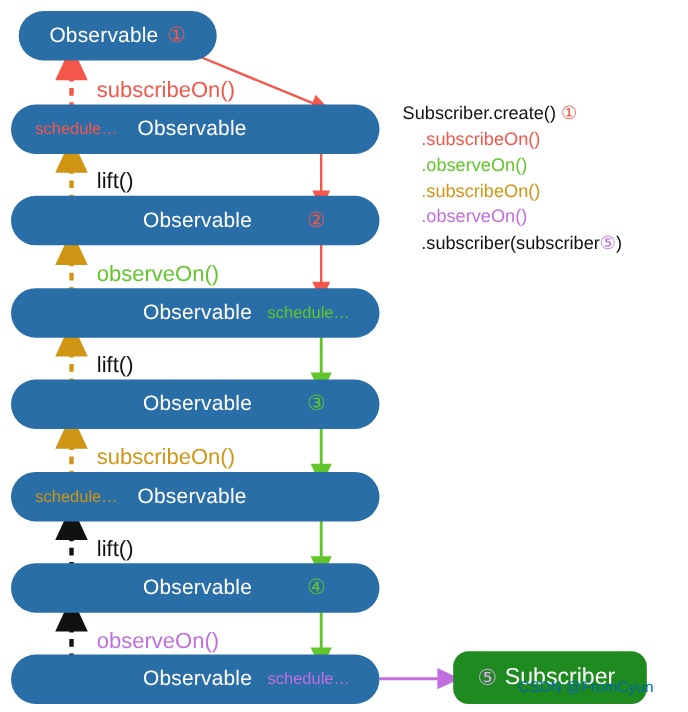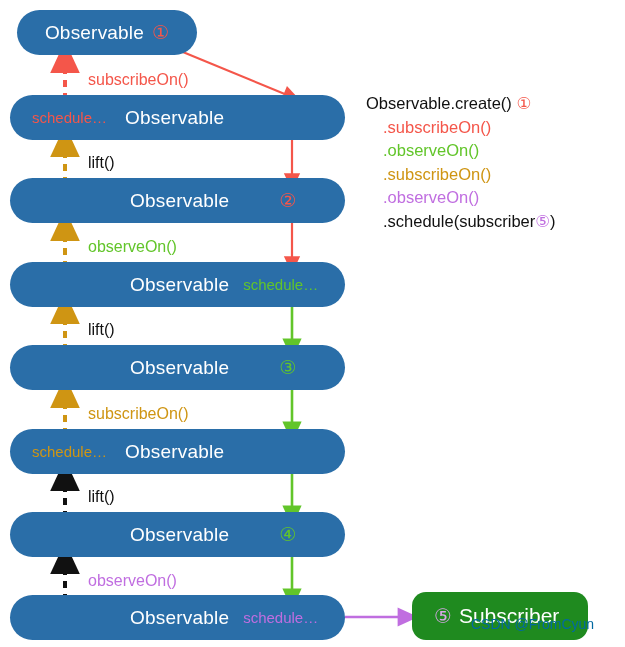--- a/index.html
+++ b/index.html
@@ -18,21 +18,21 @@
   .node.obs{background:#2a6ea8;}
   .node.subscriber{background:#1f8a1f;border-radius:14px;}
 
   .obs-label{
     font-size:19px;color:#ffffff;white-space:nowrap;letter-spacing:.2px;
   }
   .circ-num{font-size:19px;white-space:nowrap;}
   .sched{font-size:15px;white-space:nowrap;}
 
   .edge-label{
-    position:absolute;font-size:16px;white-space:nowrap;
+    position:absolute;font-size:20px;white-space:nowrap;
   }
 
   .sub-label{font-size:21px;color:#ffffff;white-space:nowrap;}
   .sub-num{font-size:20px;color:#d9a6e8;margin-right:7px;}
 
   #code{
     position:absolute;left:366px;top:92px;width:252px;
     font-size:16.5px;line-height:23.5px;color:#111111;white-space:nowrap;
   }
   #code .ln{display:block;}
@@ -136,23 +136,23 @@
 
   <div class="edge-label" style="left:88px;top:71px;color:#f4564a;">subscribeOn()</div>
   <div class="edge-label" style="left:88px;top:154px;color:#111111;">lift()</div>
   <div class="edge-label" style="left:88px;top:238px;color:#62c52a;">observeOn()</div>
   <div class="edge-label" style="left:88px;top:321px;color:#111111;">lift()</div>
   <div class="edge-label" style="left:88px;top:405px;color:#cf9513;">subscribeOn()</div>
   <div class="edge-label" style="left:88px;top:488px;color:#111111;">lift()</div>
   <div class="edge-label" style="left:88px;top:572px;color:#c06ee0;">observeOn()</div>
 
   <div id="code">
-      <span class="ln"><span style="color: rgb(17, 17, 17);">Observable.create() </span><span style="color: rgb(244, 86, 74);">①</span></span>
+      <span class="ln"><span style="color: rgb(17, 17, 17);">Subscriber.create() </span><span style="color: rgb(244, 86, 74);">①</span></span>
       <span class="ln ind"><span style="color: rgb(244, 86, 74);">.subscribeOn()</span></span>
       <span class="ln ind"><span style="color: rgb(98, 197, 42);">.observeOn()</span></span>
       <span class="ln ind"><span style="color: rgb(207, 149, 19);">.subscribeOn()</span></span>
       <span class="ln ind"><span style="color: rgb(192, 110, 224);">.observeOn()</span></span>
-      <span class="ln ind"><span style="color: rgb(17, 17, 17);">.schedule(subscriber</span><span style="color: rgb(192, 110, 224);">⑤</span><span style="color: rgb(17, 17, 17);">)</span></span>
+      <span class="ln ind"><span style="color: rgb(17, 17, 17);">.subscriber(subscriber</span><span style="color: rgb(192, 110, 224);">⑤</span><span style="color: rgb(17, 17, 17);">)</span></span>
     </div>
 
   <div id="watermark">CSDN @FromCyun</div>
 
 </div>
 
 </body></html>

